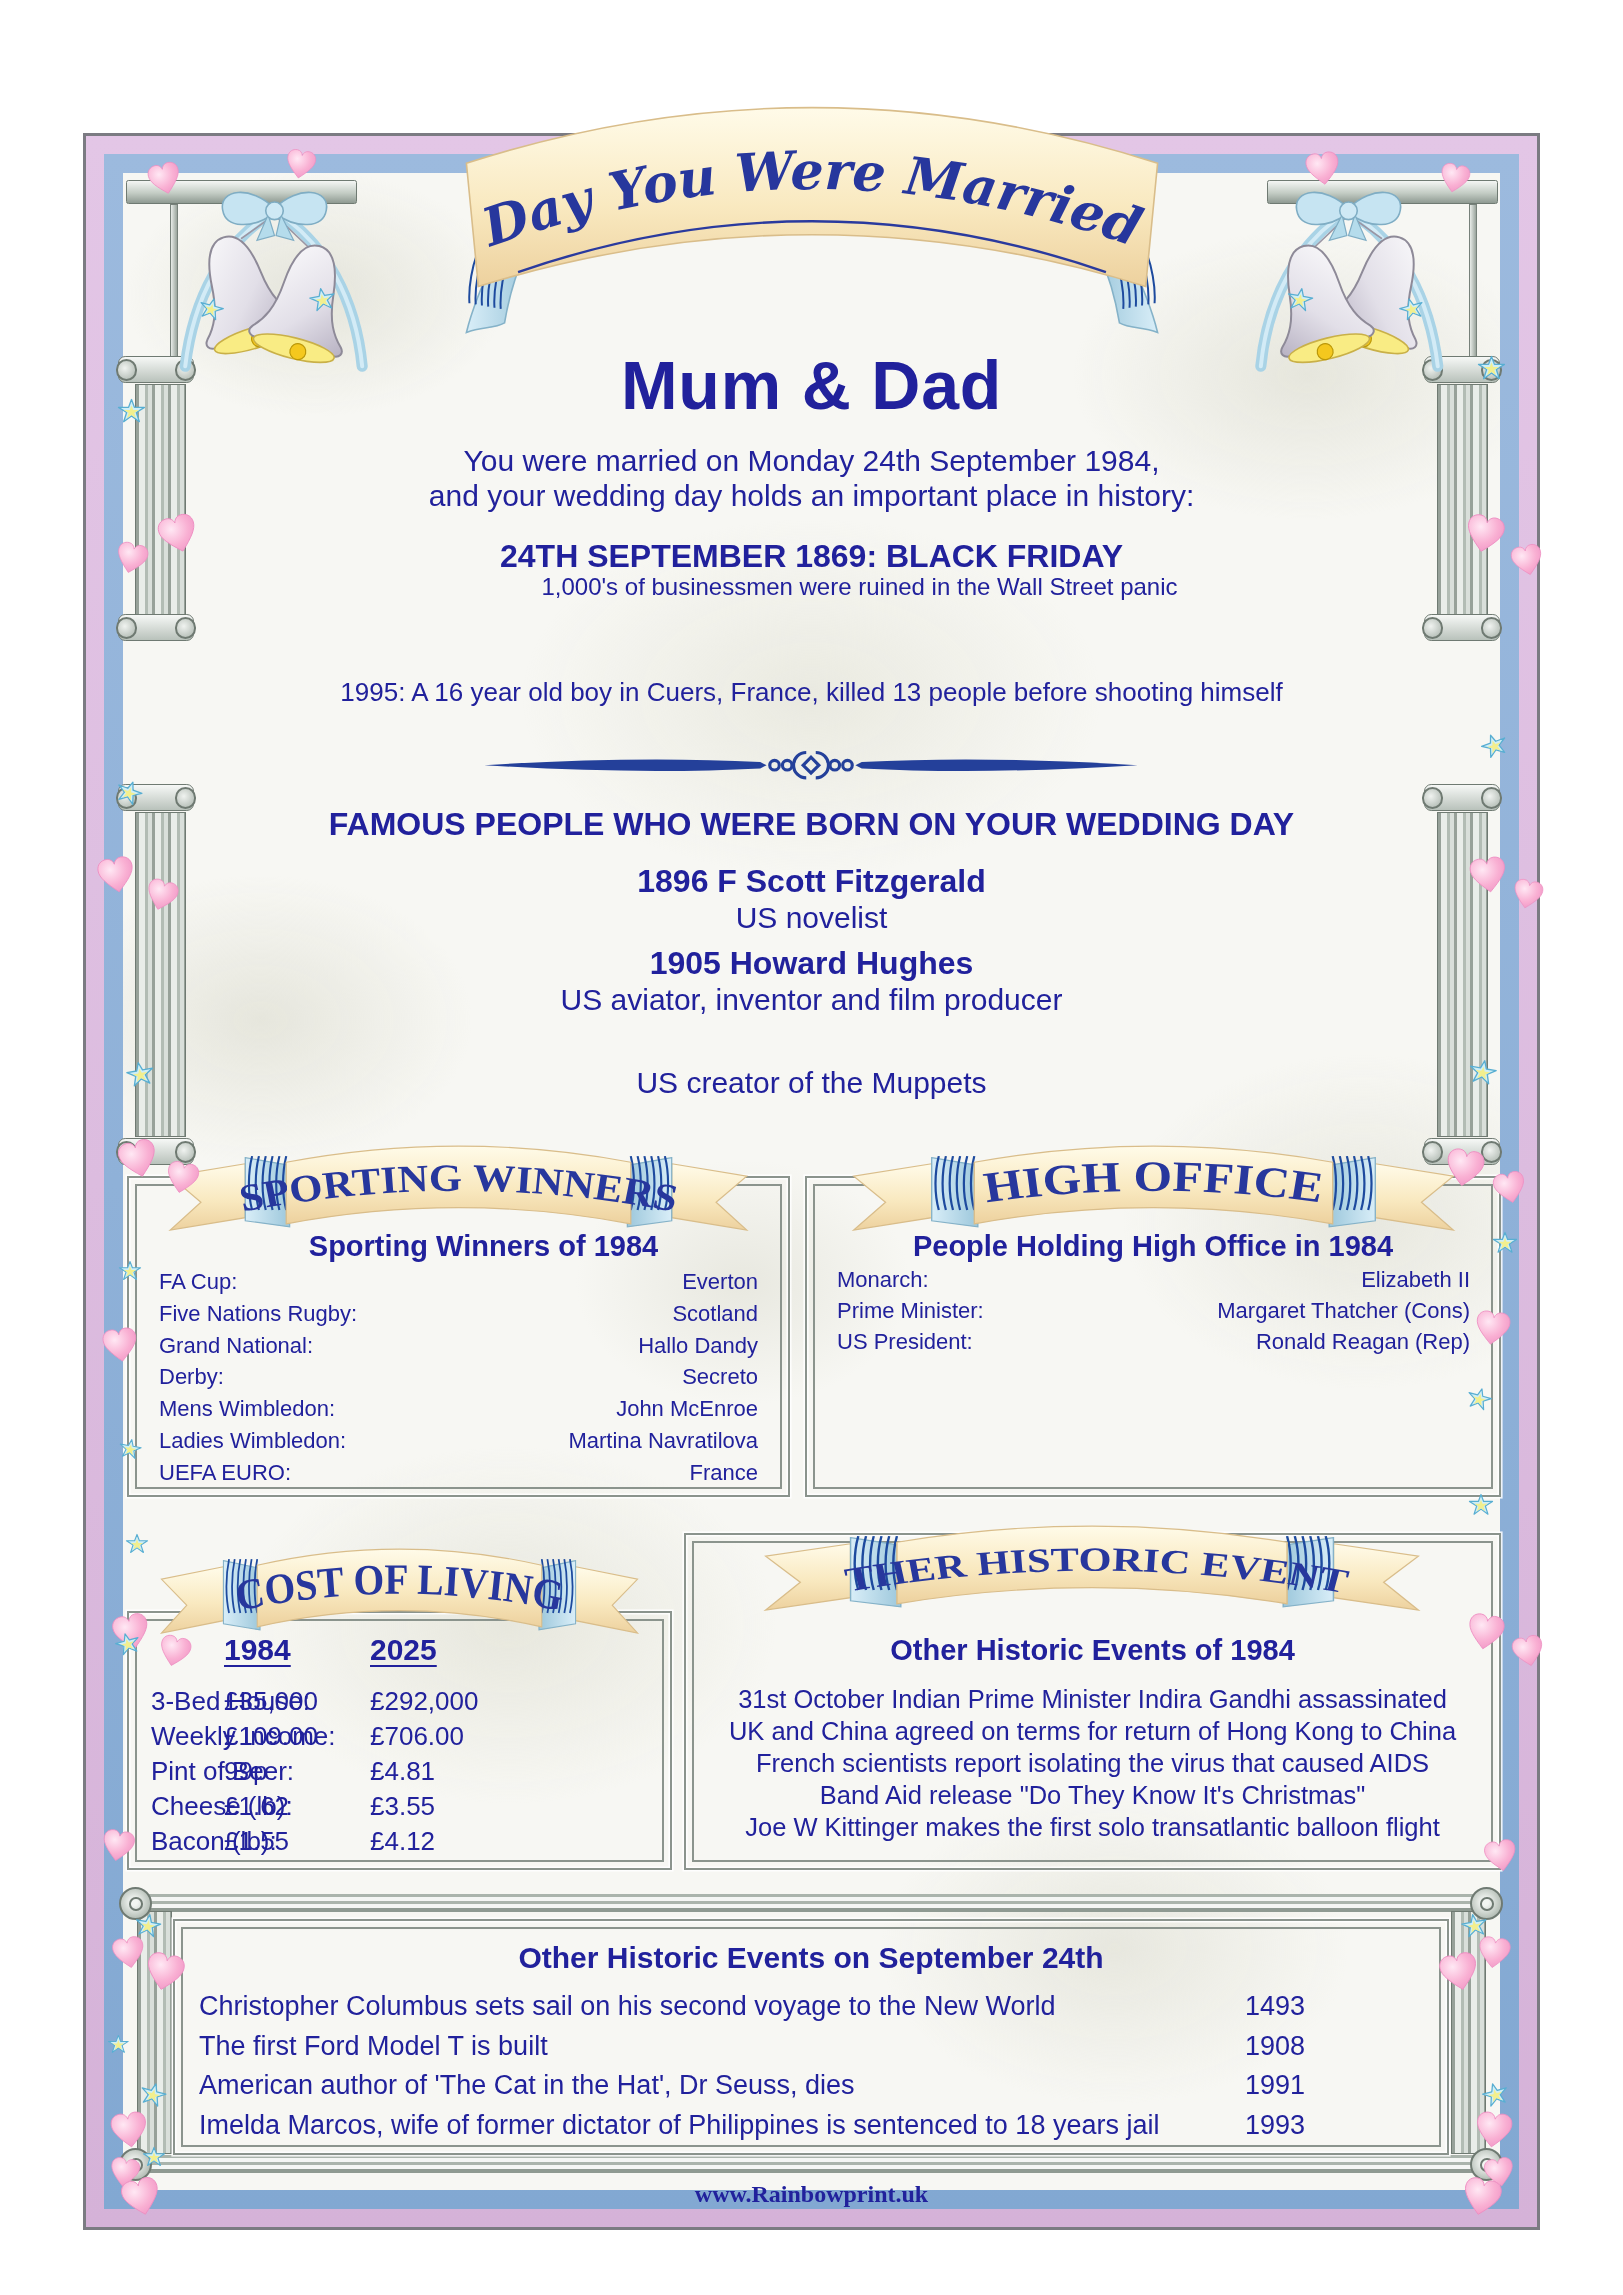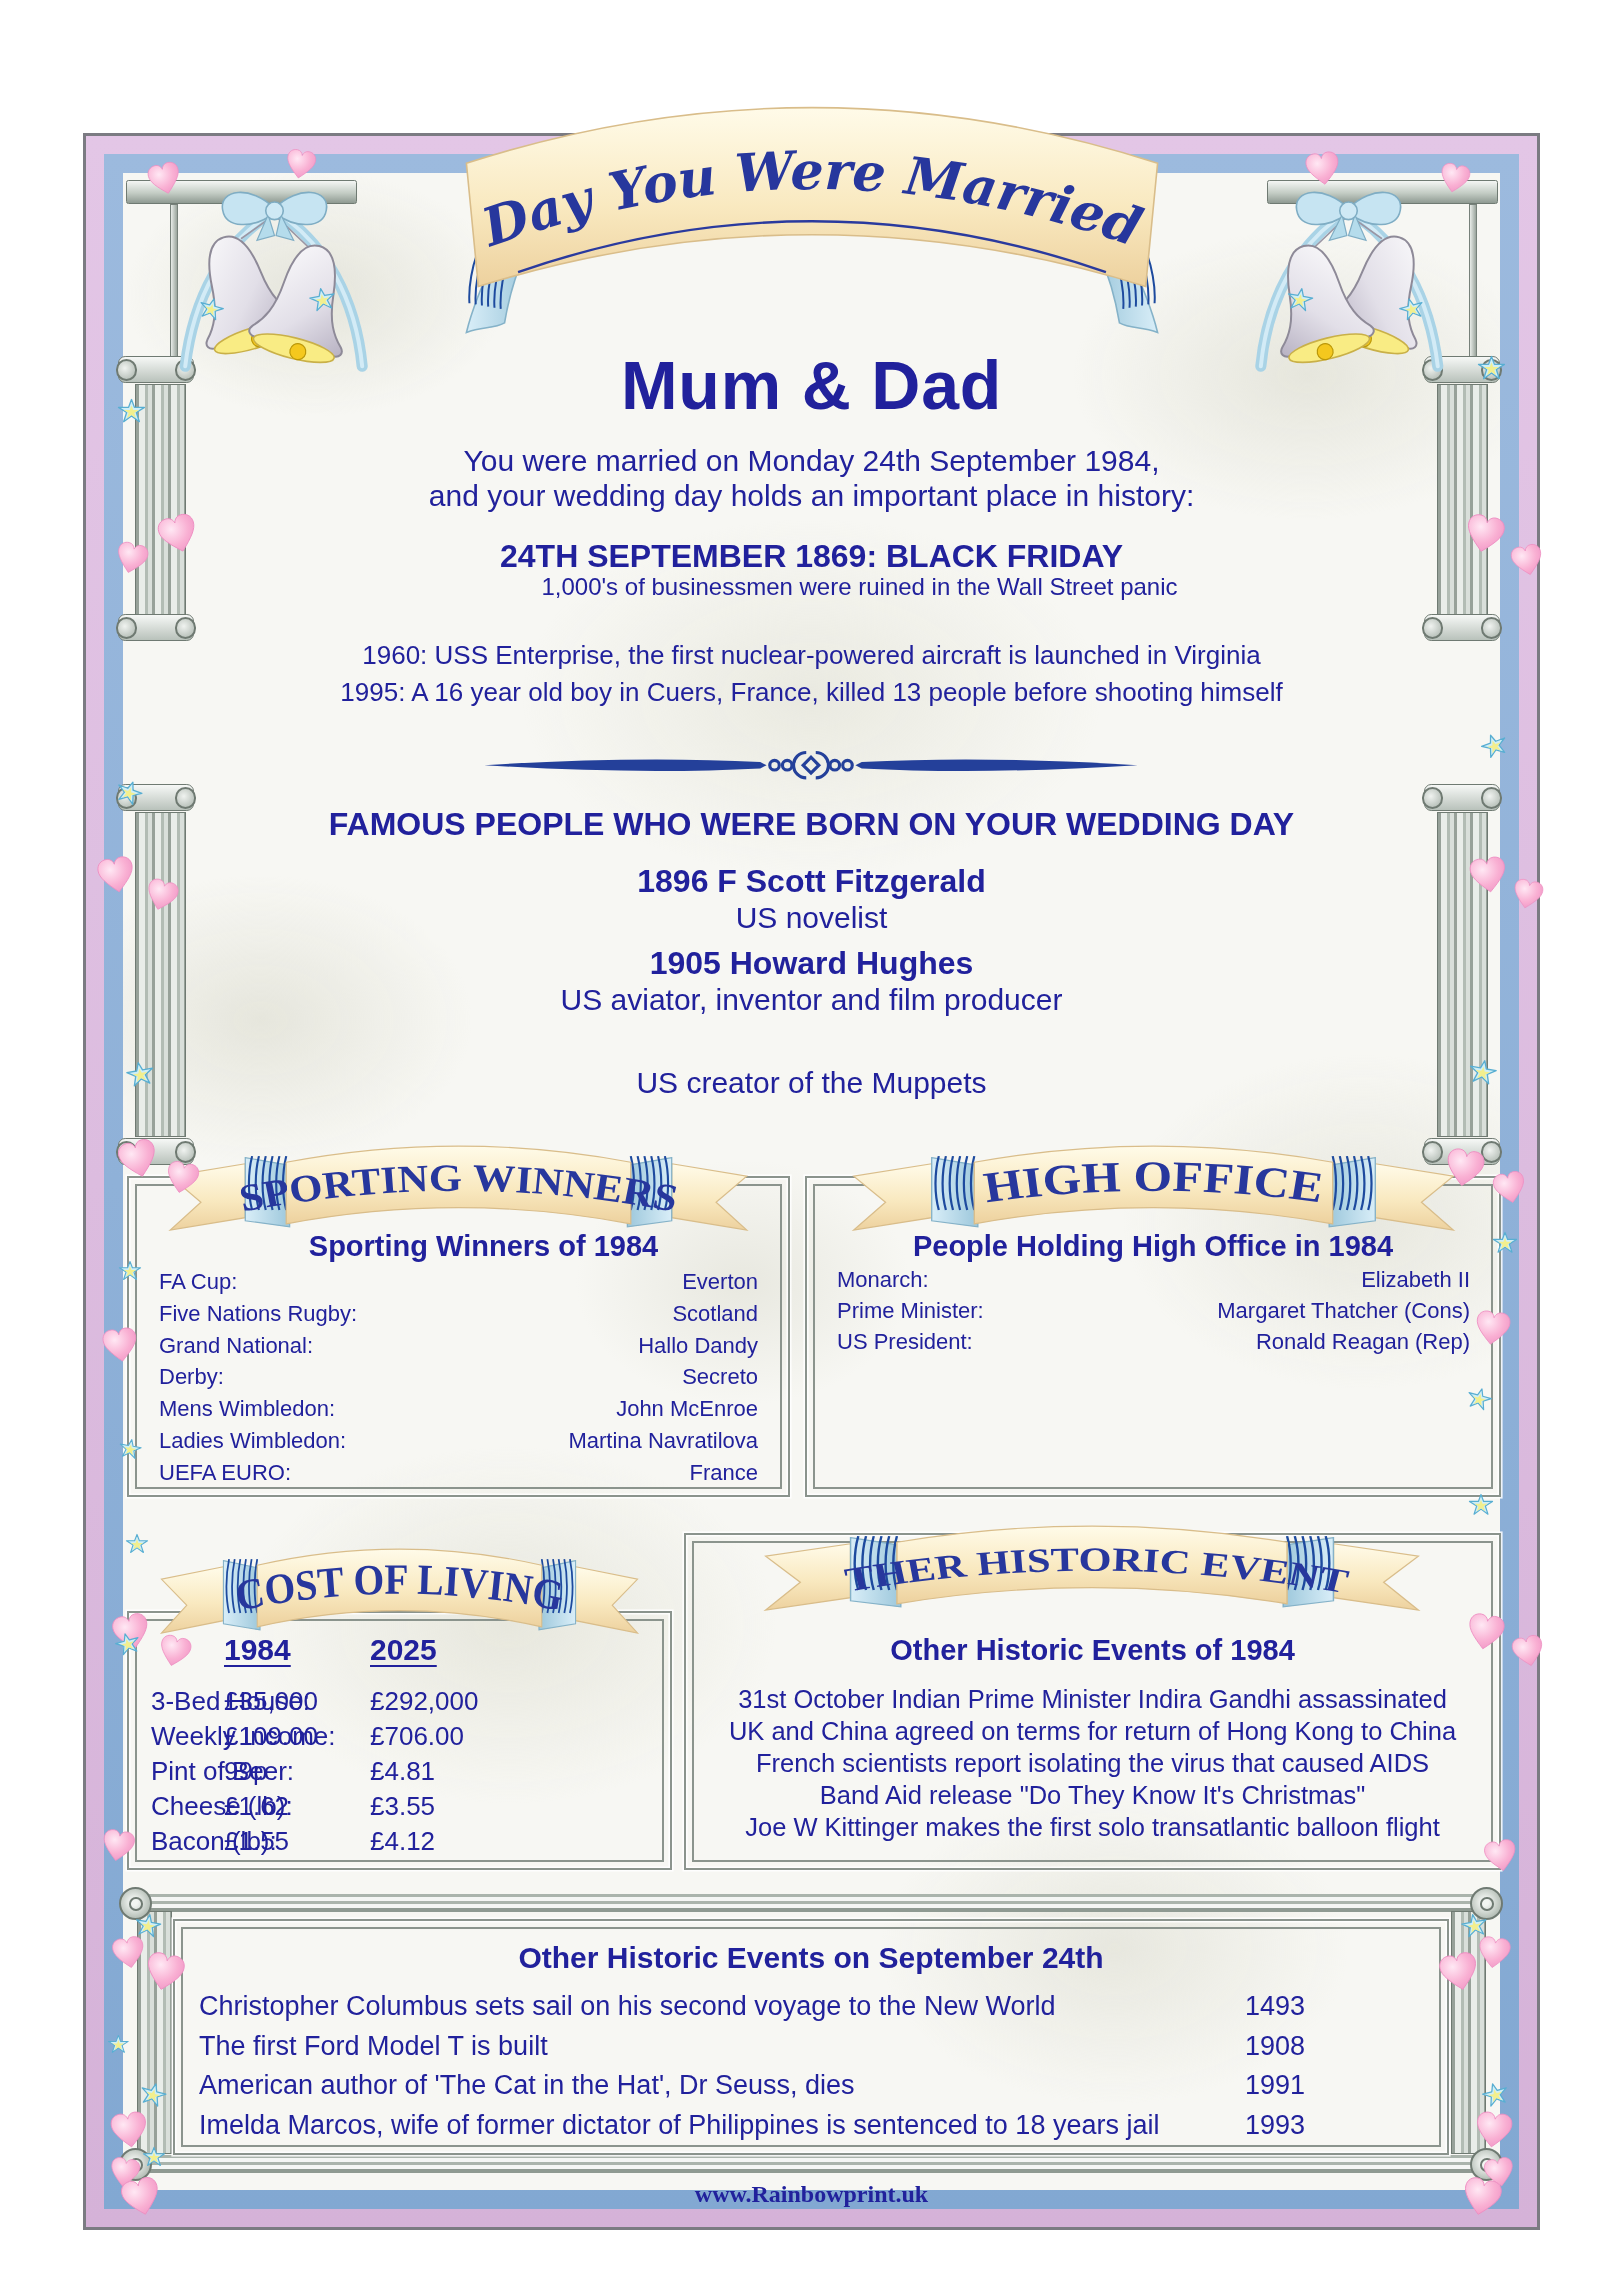--- a/index.html
+++ b/index.html
@@ -195,21 +195,20 @@
     <path d="M162,60 L148,92 L170,86 Z" fill="#b5dcec" stroke="#7fadc4" stroke-width="1.5"></path>
     <path d="M178,60 L194,92 L172,86 Z" fill="#b5dcec" stroke="#7fadc4" stroke-width="1.5"></path>
     <circle cx="170" cy="55" r="11" fill="#cfe9f5" stroke="#7fadc4" stroke-width="2"></circle>
   </svg>
 
   <div class="txt ctr names b" style="top:347px;">Mum &amp; Dad</div>
   <div class="txt ctr intro" style="top:444px;">You were married on Monday 24th September 1984,</div>
   <div class="txt ctr intro" style="top:479px;">and your wedding day holds an important place in history:</div>
   <div class="txt ctr head40 b" style="top:539px;">24TH SEPTEMBER 1869: BLACK FRIDAY</div>
   <div class="txt ctr sub38" style="top:574px;">1,000's of businessmen were ruined in the Wall Street panic</div>
-  <div class="txt ctr ev33" style="top:641px;">1960: USS Enterprise, the first nuclear-powered aircraft is launched in Virginia</div>
   <div class="txt ctr ev33" style="top:678px;">1995: A 16 year old boy in Cuers, France, killed 13 people before shooting himself</div>
 
   <svg class="divider" style="left:477px;top:743px;width:668px;height:46px" viewBox="0 0 840 58">
     <path d="M8,28 Q200,16 356,24 L364,28 L356,32 Q200,40 8,28 Z" fill="#24409a"></path>
     <path d="M832,28 Q640,16 484,24 L476,28 L484,32 Q640,40 832,28 Z" fill="#24409a"></path>
     <g fill="none" stroke="#24409a" stroke-width="4">
       <circle cx="374" cy="28" r="6"></circle>
         <circle cx="390" cy="28" r="6"></circle>
       <path d="M414,12 A16,16 0 1 0 414,44"></path>
       <rect x="413" y="21" width="14" height="14" transform="rotate(45 420 28)"></rect>

